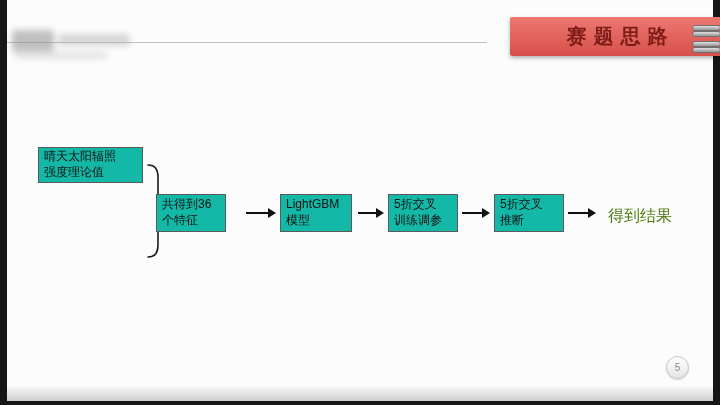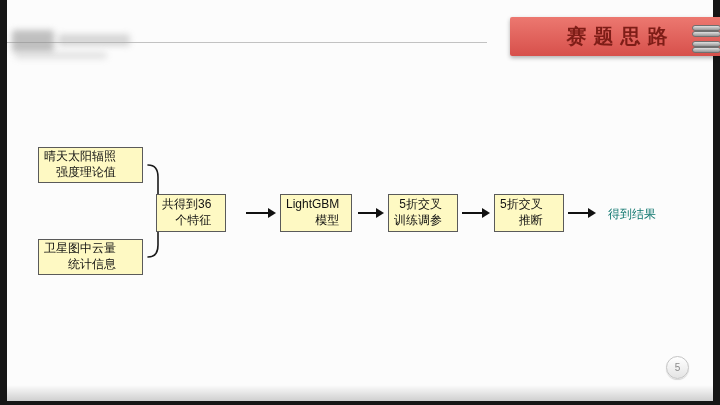--- a/index.html
+++ b/index.html
@@ -28,41 +28,41 @@
     background:linear-gradient(#ec7870,#d7504b);border-radius:2px;
     box-shadow:0 2px 4px rgba(0,0,0,.3);display:flex;align-items:center;justify-content:center;z-index:4;margin-left:24px;}
   .banner-title{font-size:20px;font-weight:bold;color:#7e1d17;letter-spacing:7px;text-indent:7px;}
 
   
   .clip-bar{position:absolute;width:27px;height:4px;left:692px;
     background:linear-gradient(#e0e0e0,#969696);border:1px solid #6f6f6f;border-radius:3px;z-index:6;}
   .clip-a1{top:25px;} .clip-a2{top:31px;} .clip-b1{top:41px;} .clip-b2{top:47px;}
 
   
-  .fc-box{position:absolute;background:#fef9c3;border:1px solid #5a5a5a;
-    display:flex;align-items:center;padding:2px 5px;box-sizing:border-box;z-index:2;text-align:right;}
+  .fc-box{position:absolute;background:#14b8a6;border:1px solid #5a5a5a;
+    display:flex;align-items:center;padding:2px 5px;box-sizing:border-box;z-index:2;}
   .fc-label{font-size:12px;line-height:1.3;color:#111111;white-space:pre-line;}
   .box-input-0{left:38px;top:147px;width:105px;height:36px;}
   .box-input-1{left:38px;top:239px;width:105px;height:36px;}
   .box-step-0{left:156px;top:194px;width:70px;height:38px;}
   .box-step-1{left:280px;top:194px;width:72px;height:38px;}
   .box-step-2{left:388px;top:194px;width:70px;height:38px;}
   .box-step-3{left:494px;top:194px;width:70px;height:38px;}
 
   .brace-svg{position:absolute;left:145px;top:163px;z-index:2;}
 
   .arrow{position:absolute;height:2px;background:#111111;z-index:2;}
   .arrow::after{content:"";position:absolute;right:-2px;top:-4px;width:0;height:0;
     border-left:8px solid #111111;border-top:5px solid transparent;border-bottom:5px solid transparent;}
   .arrow-1{left:246px;top:212px;width:28px;}
   .arrow-2{left:358px;top:212px;width:24px;}
   .arrow-3{left:462px;top:212px;width:26px;}
   .arrow-4{left:568px;top:212px;width:26px;}
 
-  .result-label{position:absolute;left:608px;top:206px;font-size:12px;color:#0f766e;z-index:2;}
+  .result-label{position:absolute;left:608px;top:206px;font-size:16px;color:#4d7c0f;z-index:2;}
 
   
   .page-badge{position:absolute;left:666px;top:356px;width:21px;height:21px;border-radius:50%;
     border:1px solid #c4c4c4;background:linear-gradient(#ffffff,#e4e4e4);
     display:flex;align-items:center;justify-content:center;
     font-size:10px;color:#8a8a8a;box-shadow:0 1px 1px rgba(0,0,0,.15);z-index:4;}
 </style>
 </head>
 <body>
 
@@ -86,24 +86,20 @@
   </div>
 
   <div class="clip-bar clip-a1"></div>
   <div class="clip-bar clip-a2"></div>
   <div class="clip-bar clip-b1"></div>
   <div class="clip-bar clip-b2"></div>
 
   <div class="fc-box box-input-0">
     <span class="fc-label">晴天太阳辐照
 强度理论值</span>
-  </div>
-  <div class="fc-box box-input-1">
-    <span class="fc-label">卫星图中云量
-统计信息</span>
   </div>
 
   <svg class="brace-svg" width="24" height="96" viewBox="0 0 24 96">
     <path d="M3 2 C11 2 13 7 13 14 L13 38 C13 45 15 48 21 50 C15 52 13 55 13 62 L13 82 C13 89 11 94 3 94" fill="none" stroke="#1a1a1a" stroke-width="1.6" stroke-linecap="round"></path>
   </svg>
 
   <div class="fc-box box-step-0">
     <span class="fc-label">共得到36
 个特征</span>
   </div>

